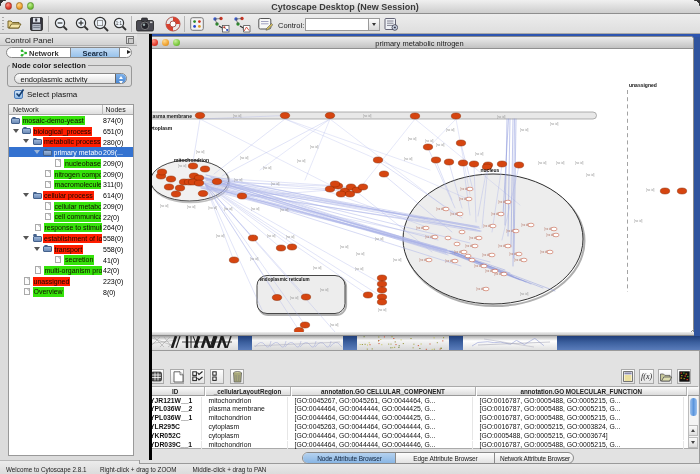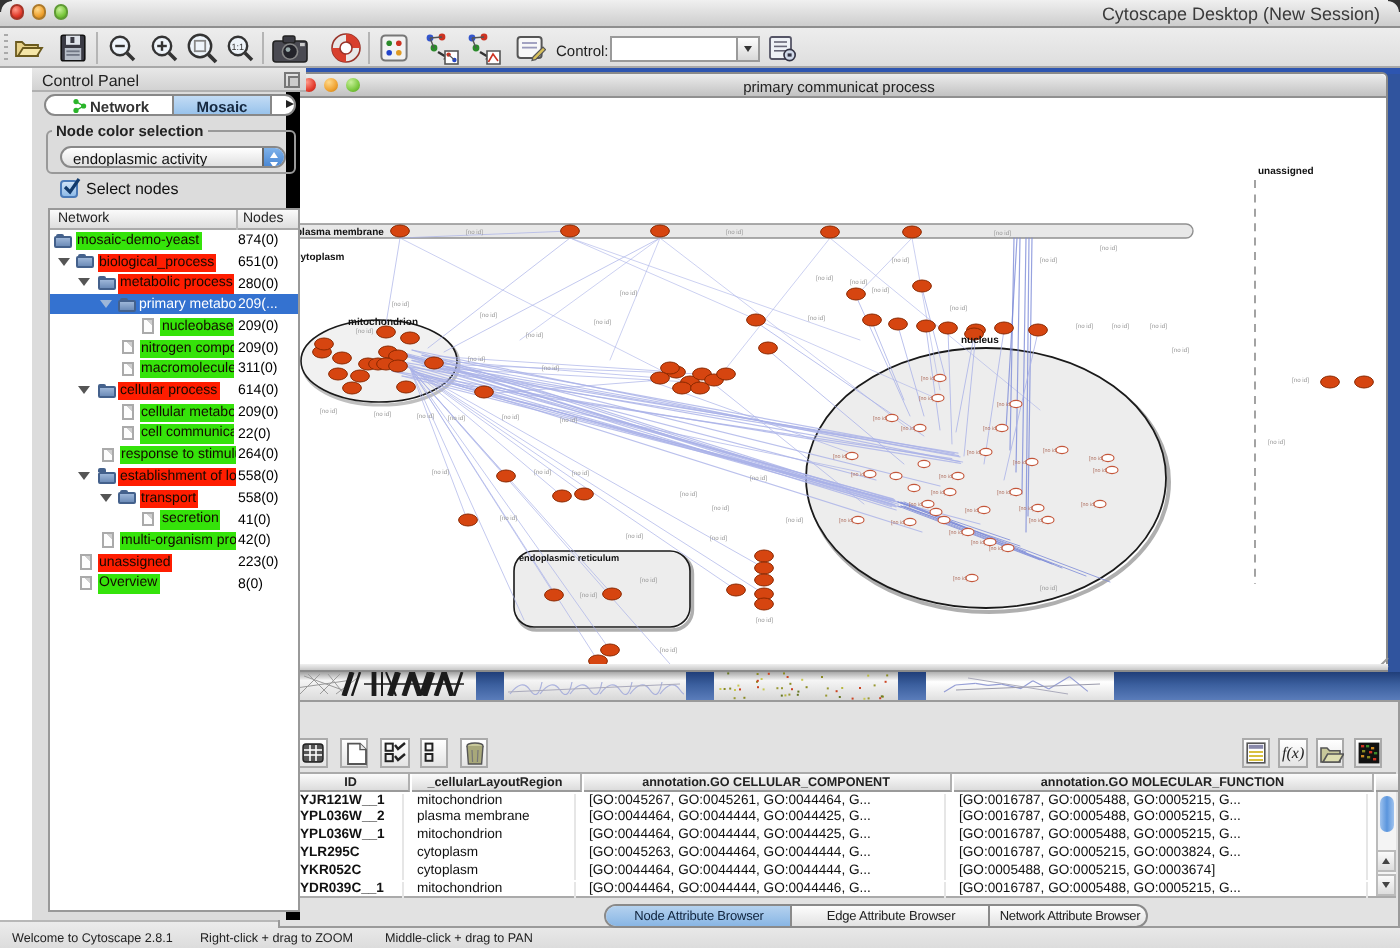--- a/index.html
+++ b/index.html
@@ -6,21 +6,21 @@
 body { width:700px; height:474px; font-family:"Liberation Sans", sans-serif; background:#fff; overflow:hidden; position:relative; }
 .abs { position:absolute; }
 </style>
 </head>
 <body>
 
 <div class="abs" style="left:0;top:0;width:700px;height:14px;background:linear-gradient(#f0f0f0,#cdcdcd);border-bottom:1px solid #8e8e8e;border-radius:5px 5px 0 0">
   <div class="abs" style="left:4.6px;top:2.2px;width:7.6px;height:7.6px;border-radius:50%;background:radial-gradient(circle at 35% 30%, #ff9a8a, #e33d2e 60%, #b01d10);border:0.5px solid #a53528"></div>
   <div class="abs" style="left:15.6px;top:2.2px;width:7.6px;height:7.6px;border-radius:50%;background:radial-gradient(circle at 35% 30%, #ffd98a, #efa231 60%, #c07a10);border:0.5px solid #ad7a2a"></div>
   <div class="abs" style="left:26.6px;top:2.2px;width:7.6px;height:7.6px;border-radius:50%;background:radial-gradient(circle at 35% 30%, #c8f09a, #7bc83e 60%, #4f9a1a);border:0.5px solid #5f9a35"></div>
-  <div class="abs" style="left:0;top:2px;width:690px;text-align:right;font-size:9px;font-weight:normal;color:#3a3a3a">Cytoscape Desktop (New Session)</div>
+  <div class="abs" style="left:0;top:2px;width:690px;text-align:center;font-size:9px;font-weight:bold;color:#3a3a3a">Cytoscape Desktop (New Session)</div>
 </div>
 
 <div class="abs" style="left:0;top:14px;width:700px;height:20px;background:linear-gradient(#ededed,#dedede);border-bottom:1px solid #a8a8a8">
   <div class="abs" style="left:2px;top:3px;width:2px;height:13px;background:repeating-linear-gradient(#aaa 0 1px, transparent 1px 3px)"></div>
 
   <svg class="abs" style="left:7px;top:3px" width="15" height="14" viewBox="0 0 15 14">
       <path d="M1 11 L1 4 L4 4 L5.5 5.5 L12 5.5 L12 11 Z" fill="#e8d28a" stroke="#6b5a1e" stroke-width="0.9"></path>
       <path d="M2 11 L4.5 7 L14 7 L11.5 11 Z" fill="#f5e6a8" stroke="#6b5a1e" stroke-width="0.9"></path>
     </svg>
 
@@ -140,21 +140,21 @@
 <div class="abs" style="left:138px;top:34px;width:562px;height:426px;background:#30549e"></div>
 <div class="abs" style="left:138px;top:34px;width:562px;height:2.5px;background:#2d55b0"></div>
 <div class="abs" style="left:138px;top:34px;width:2.5px;height:316px;background:#1e3d7e"></div>
 <div class="abs" style="left:141px;top:36px;width:3px;height:314px;background:#4a6fc0"></div>
 
 <div class="abs" style="left:145px;top:36px;width:549px;height:300px;background:#fff;border:1px solid #8a8a8a;border-radius:3px 3px 0 0">
   <div class="abs" style="left:0;top:0;width:547px;height:11.5px;background:linear-gradient(#ececec,#c2c2c2);border-bottom:1px solid #909090;border-radius:3px 3px 0 0">
     <div class="abs" style="left:5px;top:2.2px;width:7px;height:7px;border-radius:50%;background:radial-gradient(circle at 35% 30%, #ff9a8a, #e33d2e 60%, #b01d10)"></div>
     <div class="abs" style="left:16px;top:2.2px;width:7px;height:7px;border-radius:50%;background:radial-gradient(circle at 35% 30%, #ffd98a, #efa231 60%, #c07a10)"></div>
     <div class="abs" style="left:27px;top:2.2px;width:7px;height:7px;border-radius:50%;background:radial-gradient(circle at 35% 30%, #c8f09a, #7bc83e 60%, #4f9a1a)"></div>
-    <div class="abs" style="left:0;top:1.8px;width:547px;text-align:center;font-size:7.5px;color:#222">primary communicat process</div>
+    <div class="abs" style="left:0;top:1.8px;width:547px;text-align:center;font-size:7.5px;color:#222">primary metabolic nitrogen</div>
   </div>
 </div>
 <svg width="547" height="284" viewBox="146 48 547 284" style="position:absolute;left:146px;top:48px">
 <rect x="146.5" y="112" width="450" height="7" rx="3.5" fill="#e8e8e8" stroke="#909090" stroke-width="0.7"></rect>
 <ellipse cx="190.5" cy="182" rx="39" ry="20.5" fill="none" stroke="#00000040" stroke-width="1.6"></ellipse>
 <ellipse cx="189.5" cy="180.5" rx="39" ry="20.5" fill="#f1f1f1" stroke="#1a1a1a" stroke-width="0.8"></ellipse>
 <ellipse cx="494.5" cy="241" rx="90" ry="65" fill="none" stroke="#00000050" stroke-width="2"></ellipse>
 <ellipse cx="493" cy="239" rx="90" ry="65" fill="#ededed" stroke="#1a1a1a" stroke-width="0.9"></ellipse>
 <rect x="258.2" y="277" width="88" height="38" rx="10" fill="none" stroke="#00000050" stroke-width="1.8"></rect>
 <rect x="257" y="275.5" width="88" height="38" rx="10" fill="#ededed" stroke="#1a1a1a" stroke-width="0.8"></rect>
@@ -641,57 +641,57 @@
 
   <div class="abs" style="left:162px;top:101px;width:272px;height:12px;border:1px solid #8a8a8a;border-radius:6px;background:linear-gradient(#fdfdfd,#e2e2e2);overflow:hidden">
     <div class="abs" style="left:0;top:0;width:93px;height:12px;background:linear-gradient(#b5d2ef,#7fb0e2);border-right:1px solid #8a8a8a"></div>
     <div class="abs" style="left:0;top:2px;width:93px;text-align:center;font-size:6.5px;color:#10233c;letter-spacing:-0.1px">Node Attribute Browser</div>
     <div class="abs" style="left:93px;top:0;width:99px;height:12px;border-right:1px solid #8a8a8a"></div>
     <div class="abs" style="left:93px;top:2px;width:99px;text-align:center;font-size:6.5px;color:#222;letter-spacing:-0.1px">Edge Attribute Browser</div>
     <div class="abs" style="left:192px;top:2px;width:80px;text-align:center;font-size:6.5px;color:#222;letter-spacing:-0.2px">Network Attribute Browser</div>
   </div>
 </div>
 
-<div class="abs" style="left:16px;top:34px;width:134px;height:426px;background:#dcdcdc;border-right:7px solid #000000">
+<div class="abs" style="left:0;top:34px;width:152px;height:426px;background:#dcdcdc;border-right:3px solid #000000">
   <div class="abs" style="left:0;top:0;width:137px;height:12px;background:linear-gradient(#e8e8e8,#d2d2d2);border-bottom:1px solid #b0b0b0">
     <div class="abs" style="left:5px;top:1.5px;font-size:8px;color:#222">Control Panel</div>
     <svg class="abs" style="left:126px;top:2px" width="8" height="8" viewBox="0 0 8 8">
         <rect x="0.5" y="0.5" width="7" height="7" fill="none" stroke="#777" stroke-width="1"></rect>
         <rect x="2.5" y="2.5" width="5" height="5" fill="#ccc" stroke="#777" stroke-width="1"></rect>
       </svg>
   </div>
 
   <div class="abs" style="left:6px;top:12.5px;width:126px;height:11px;border:1px solid #888;border-radius:6px;background:#fff;overflow:hidden">
     <svg class="abs" style="left:13px;top:1.5px" width="8" height="8" viewBox="0 0 8 8">
         <circle cx="2" cy="1.8" r="1.3" fill="#2ab52a"></circle>
         <circle cx="5.8" cy="4" r="1.3" fill="#2ab52a"></circle>
         <circle cx="2" cy="6.2" r="1.3" fill="#2ab52a"></circle>
         <path d="M2 1.8 L5.8 4 L2 6.2" stroke="#2ab52a" stroke-width="0.7" fill="none"></path>
       </svg>
     <div class="abs" style="left:22px;top:1px;font-size:7.5px;font-weight:bold;color:#333">Network</div>
     <div class="abs" style="left:63px;top:0;width:50px;height:11px;background:linear-gradient(#c3dcf5,#8fbde9);border-left:1px solid #888;border-right:1px solid #888"></div>
-    <div class="abs" style="left:63px;top:1px;width:50px;text-align:center;font-size:7.5px;font-weight:bold;color:#14273f">Mosaic</div>
+    <div class="abs" style="left:63px;top:1px;width:50px;text-align:center;font-size:7.5px;font-weight:bold;color:#14273f">Search</div>
     <div class="abs" style="left:120px;top:2.8px;width:0;height:0;border-top:2.8px solid transparent;border-bottom:2.8px solid transparent;border-left:4.5px solid #222"></div>
   </div>
 
   <div class="abs" style="left:7px;top:31px;width:125px;height:22px;border:1px solid #999;border-radius:3px"></div>
   <div class="abs" style="left:10px;top:27px;background:#dcdcdc;padding:0 2px;font-size:7.5px;font-weight:bold;color:#222">Node color selection</div>
 
   <div class="abs" style="left:13.5px;top:39px;width:113px;height:11px;border:1px solid #888;border-radius:5.5px;background:linear-gradient(#ffffff,#e0e0e0);overflow:hidden">
     <div class="abs" style="left:6px;top:1px;font-size:7.5px;color:#111">endoplasmic activity</div>
     <div class="abs" style="left:100px;top:0;width:13px;height:11px;background:linear-gradient(#7fb2ea,#3f7fd0);border-left:1px solid #666"></div>
     <div class="abs" style="left:104.2px;top:2px;width:0;height:0;border-left:2.4px solid transparent;border-right:2.4px solid transparent;border-bottom:3px solid #fff"></div>
     <div class="abs" style="left:104.2px;top:6.5px;width:0;height:0;border-left:2.4px solid transparent;border-right:2.4px solid transparent;border-top:3px solid #fff"></div>
   </div>
 
   <div class="abs" style="left:14px;top:55.5px;width:9px;height:9px;border:1px solid #4a7ab8;border-radius:2px;background:linear-gradient(#cfe2f6,#8fbbe8)"></div>
   <svg class="abs" style="left:15px;top:53.5px" width="10" height="10" viewBox="0 0 10 10">
       <path d="M1.5 5.5 L4 8 L8.5 1.5" stroke="#123a6b" stroke-width="1.6" fill="none"></path>
     </svg>
-  <div class="abs" style="left:27px;top:56px;font-size:8px;color:#111">Select nodes</div>
+  <div class="abs" style="left:27px;top:56px;font-size:8px;color:#111">Select plasma</div>
 
   <div class="abs" style="left:8px;top:69.5px;width:126px;height:352px;background:#fff;border:1px solid #999">
     <div class="abs" style="left:0;top:0;width:124px;height:10px;background:linear-gradient(#fafafa,#dedede);border-bottom:1px solid #aaa">
       <div class="abs" style="left:4px;top:1px;font-size:7px;color:#222">Network</div>
       <div class="abs" style="left:96.5px;top:1px;font-size:7px;color:#222">Nodes</div>
       <div class="abs" style="left:93px;top:0;width:1px;height:10px;background:#bbb"></div>
     </div>
     <div class="abs" style="left:0;top:10.5px;width:124px;height:340px;overflow:hidden">
       <div style="position:absolute;left:2px;top:2.7px;width:9px;height:6px;background:linear-gradient(#9db6d8,#6d8cb8);border:0.5px solid #44618c;border-radius:1px"></div>
 <div style="position:absolute;left:2.5px;top:1.5px;width:4px;height:1.6px;background:#8aa6cc;border:0.5px solid #44618c;border-radius:1px 1px 0 0"></div>

